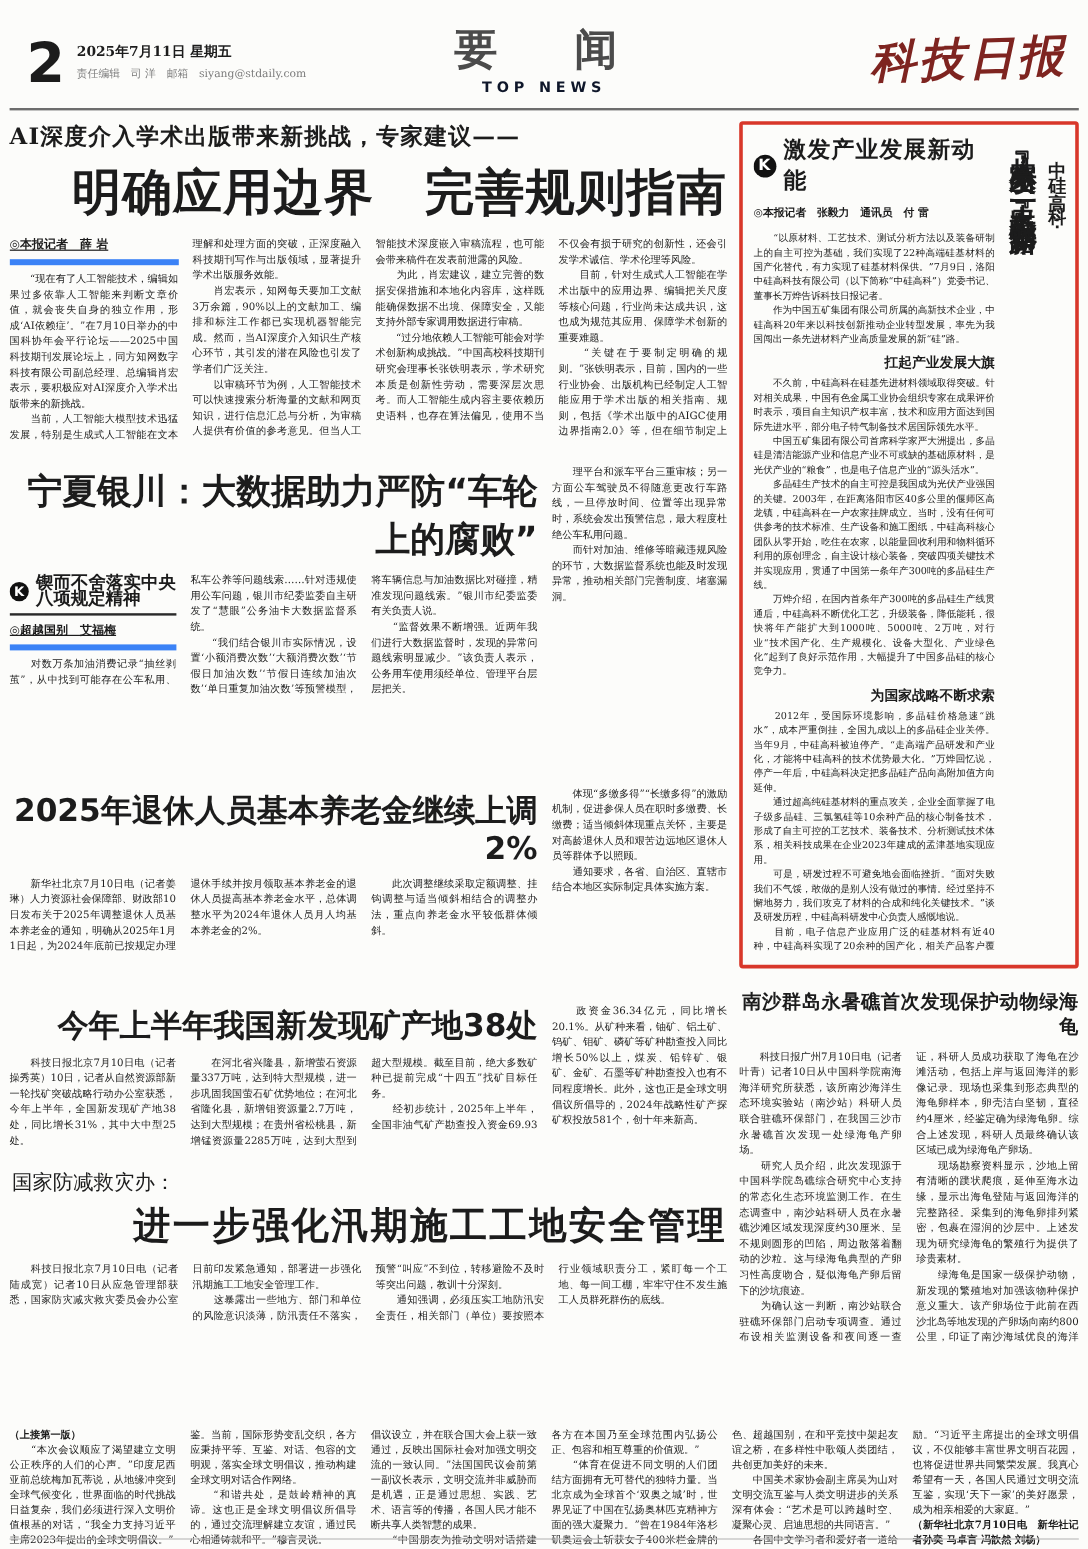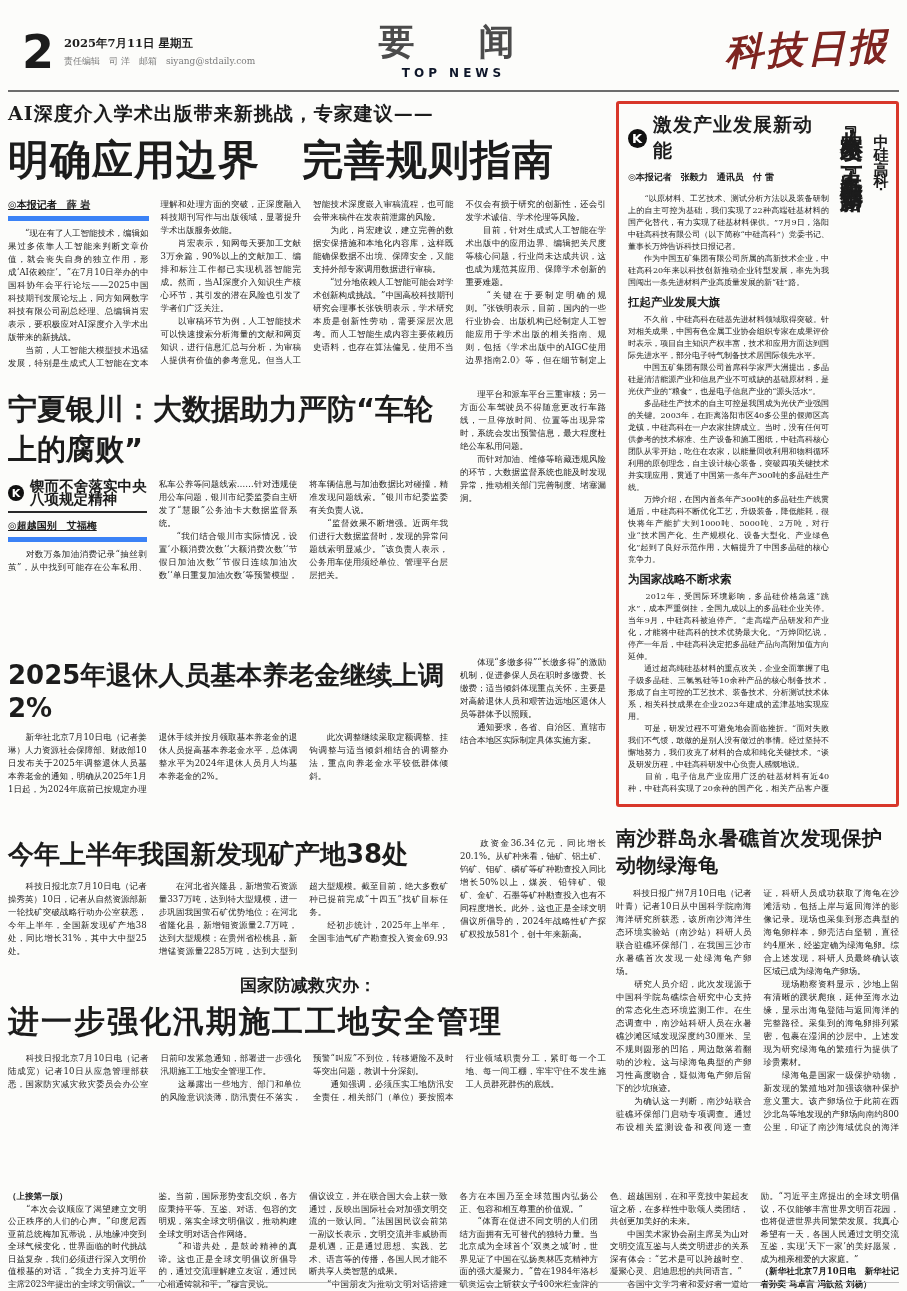--- a/index.html
+++ b/index.html
@@ -21,21 +21,21 @@
   .masthead{position:absolute;right:10px;top:18px;font-weight:900;font-style:italic;
             font-size:38px;color:#7e2420;letter-spacing:3px;transform:rotate(-2deg);}
   
   .main{display:flex;gap:10px;margin-top:9px;}
   .col-left{width:598px;flex:none;}
   .col-right{flex:1;min-width:0;}
   
   .para{margin:0;}
   .bodytext{font-size:8.5px;line-height:13px;text-align:justify;}
   .kicker{font-weight:bold;font-size:19px;letter-spacing:1px;}
-  .headline{font-family:"DejaVu Sans","Liberation Sans",sans-serif;font-weight:900;text-align:left;}
+  .headline{font-family:"DejaVu Sans","Liberation Sans",sans-serif;font-weight:900;text-align:right;}
   .byline-block{font-size:10px;font-weight:bold;border-bottom:5px solid #3b82f6;
                 padding-bottom:5px;margin-bottom:6px;break-inside:avoid;text-decoration:underline;}
   .klabel{display:flex;align-items:center;gap:6px;font-family:"DejaVu Sans","Liberation Sans",sans-serif;
           font-weight:900;font-size:14.5px;border-bottom:2px solid #2a2a2a;padding:2px 0 5px 0;
           margin-bottom:6px;break-inside:avoid;}
   .klogo{flex:none;width:16px;height:16px;border-radius:50%;background:#111;color:#fff;
          display:inline-flex;align-items:center;justify-content:center;
          font-family:"DejaVu Sans","Liberation Sans",sans-serif;font-weight:900;font-size:11px;}
   
   .art{margin-bottom:10px;}
@@ -47,41 +47,41 @@
   .split-side{flex:1;min-width:0;overflow:hidden;}
   .yc-head{font-size:29px;margin:2px 0 8px 0;letter-spacing:0px;}
   .yc-cols{column-count:3;column-gap:12px;height:168px;overflow:hidden;}
   .yc-side{height:226px;}
   .pn-head{font-size:26px;margin:2px 0 8px 0;}
   .pn-cols{column-count:3;column-gap:12px;height:96px;overflow:hidden;}
   .pn-side{height:146px;}
   .mi-head{font-size:26px;margin:0 0 8px 0;}
   .mi-cols{column-count:3;column-gap:12px;height:84px;overflow:hidden;}
   .mi-side{height:124px;}
-  .fl-kicker{font-weight:bold;font-size:17px;margin:2px 0 2px 2px;text-align:center;}
+  .fl-kicker{font-weight:normal;font-size:17px;margin:2px 0 2px 2px;}
   .fl-head{font-size:31px;letter-spacing:2px;margin:4px 0 9px 0;}
   .fl-cols{column-count:4;column-gap:12px;height:118px;overflow:hidden;}
   
   .redbox{border:3px solid #d8372a;border-radius:3px;box-sizing:border-box;height:706px;
           display:flex;gap:8px;padding:8px 6px 8px 9px;margin-bottom:9px;background:#fcfcfa;}
   .rb-content{flex:1;min-width:0;overflow:hidden;}
   .rb-head{display:flex;align-items:center;gap:6px;font-family:"DejaVu Sans","Liberation Sans",sans-serif;
            font-weight:900;font-size:19px;letter-spacing:1px;}
   .rb-head .klogo{width:19px;height:19px;font-size:13px;}
   .rb-byline{font-size:9px;font-weight:bold;margin:7px 0 9px 0;}
   .rb-body{font-size:8px;line-height:12px;text-align:justify;}
   .rb-sub{font-family:"DejaVu Sans","Liberation Sans",sans-serif;font-weight:900;font-size:11.5px;
-          text-align:left;margin:7px 0 6px 0;}
+          text-align:right;margin:7px 0 6px 0;}
   .rb-vert{flex:none;display:flex;align-items:flex-start;}
   .rb-vert-title{writing-mode:vertical-rl;font-family:"DejaVu Sans","Liberation Sans",sans-serif;
                  font-weight:900;font-size:23px;letter-spacing:2px;line-height:30px;height:500px;}
   .rb-vert-prefix{writing-mode:vertical-rl;font-weight:900;font-size:15px;letter-spacing:13px;
                   height:300px;margin-top:10px;padding-left:4px;}
   
-  .tt-head{font-size:20px;letter-spacing:0.5px;margin:18px 0 8px 0;}
+  .tt-head{font-size:16px;letter-spacing:0.5px;margin:18px 0 8px 0;}
   .tt-cols{column-count:2;column-gap:12px;height:252px;overflow:hidden;}
   
   .cont{margin-top:10px;column-count:6;column-gap:12px;height:170px;overflow:hidden;
         font-size:8.5px;line-height:12.5px;text-align:justify;}
   .cont-lead{font-weight:bold;margin:0;}
   .credit{font-weight:bold;margin:0;}
   .bottom-rule{position:absolute;left:8px;right:8px;bottom:8px;border-top:1px solid #bdbdbd;}
 </style>
 </head>
 <body>

